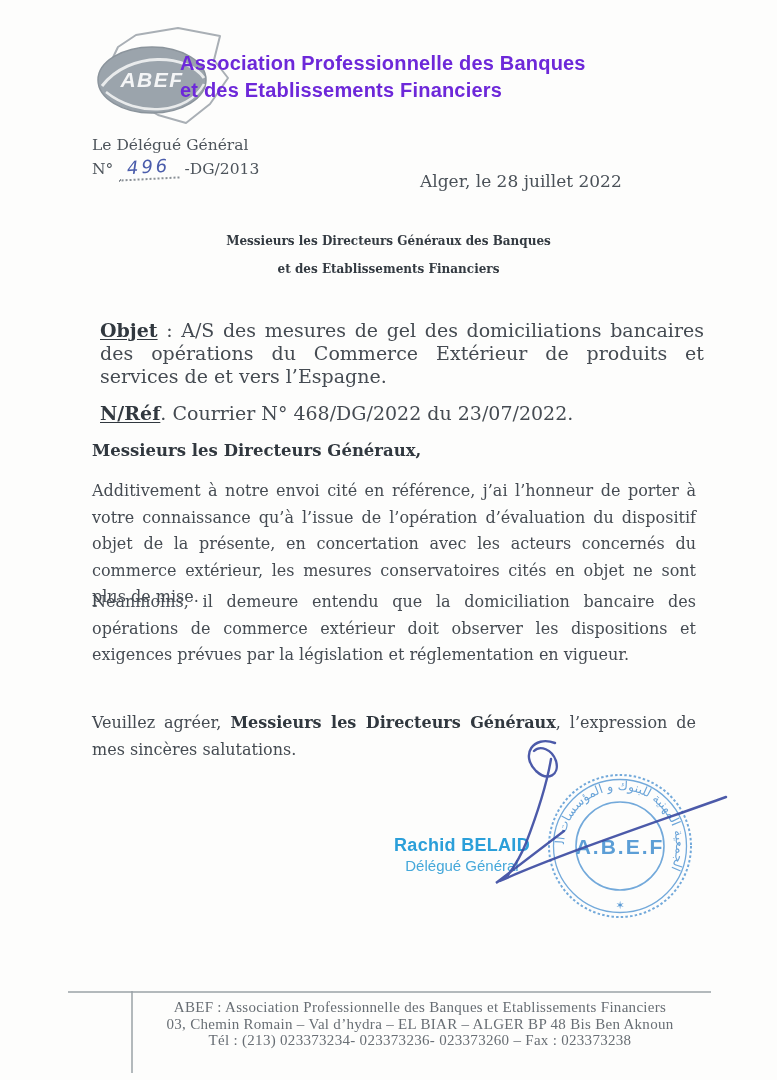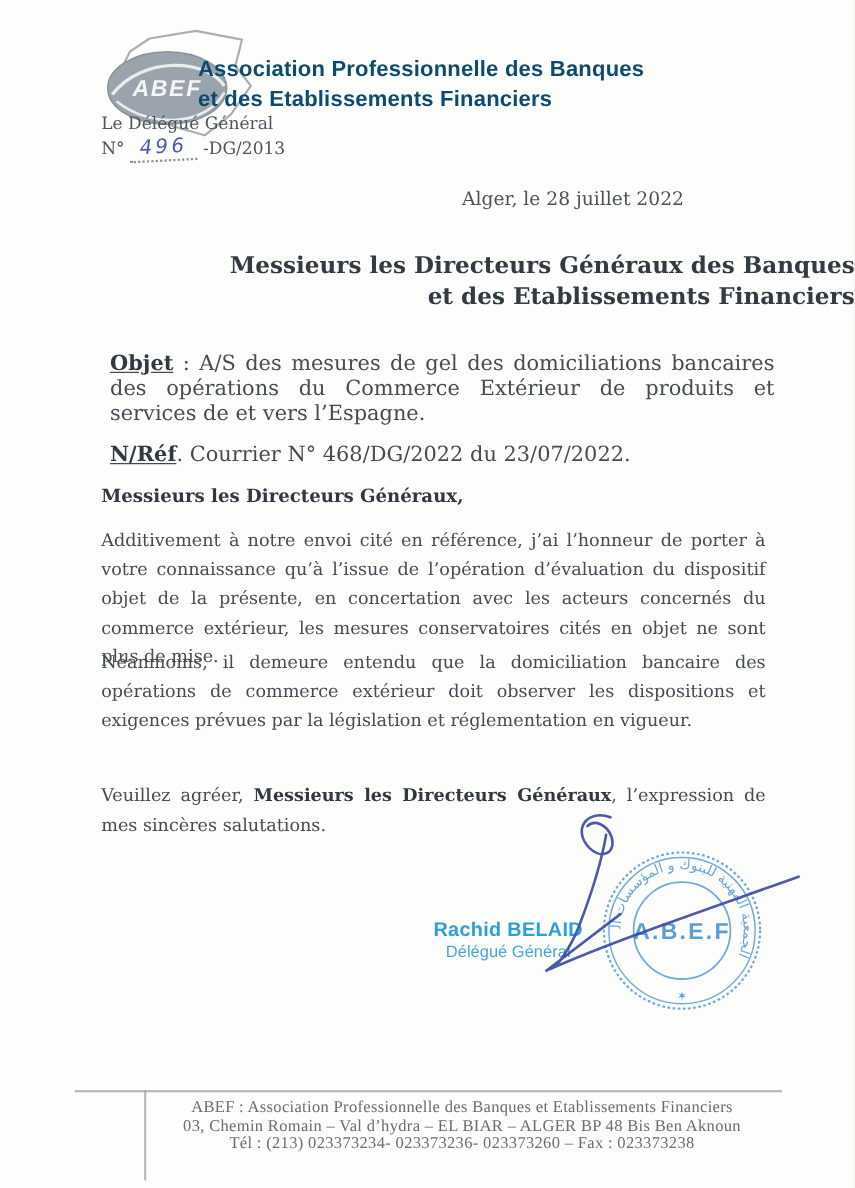--- a/index.html
+++ b/index.html
@@ -8,31 +8,31 @@
     background:#fdfdfc;overflow:hidden;
     font-family:"DejaVu Serif",serif;color:#454b52;
   }
   .abs{position:absolute;}
   .b{font-weight:bold;color:#31383f;}
   .u{text-decoration:underline;text-underline-offset:2px;}
 
   
   .logo{left:92px;top:24px;width:172px;height:106px;}
   .org{left:180px;top:50px;font-family:"Liberation Sans",sans-serif;
-       font-size:20px;line-height:27px;font-weight:bold;color:#0c4a6e;letter-spacing:.2px;}
-  .sender{left:92px;top:102px;font-size:15.5px;line-height:21px;color:#4d545b;}
+       font-size:20px;line-height:27px;font-weight:bold;color:#6d28d9;letter-spacing:.2px;}
+  .sender{left:92px;top:135px;font-size:15.5px;line-height:21px;color:#4d545b;}
   .refline{margin-top:1px;}
   .handwritten{
     display:inline-block;font-family:"DejaVu Sans",sans-serif;font-style:italic;
     font-size:18px;color:#4a5cab;letter-spacing:3px;padding:0 9px 1px 9px;
     border-bottom:2px dotted #8a9096;transform:rotate(-3deg) translateY(-1px);
   }
   .date{left:420px;top:171px;font-size:17px;color:#4a5158;}
 
-  .addressee{left:0;right:0;top:227px;text-align:right;font-size:21px;
+  .addressee{left:0;right:0;top:227px;text-align:center;font-size:12px;
              font-weight:bold;line-height:28px;color:#333a41;}
 
   .subject{left:100px;top:319px;width:604px;font-size:19px;line-height:23px;text-align:justify;}
   .subject p{margin:0;}
   .subject p + p{margin-top:14px;}
 
   .salutation{left:92px;top:441px;font-size:16.5px;font-weight:bold;color:#31383f;}
   .para{position:absolute;left:92px;width:604px;margin:0;font-size:16px;
         line-height:26.5px;text-align:justify;}
   .p1{top:478px;}

